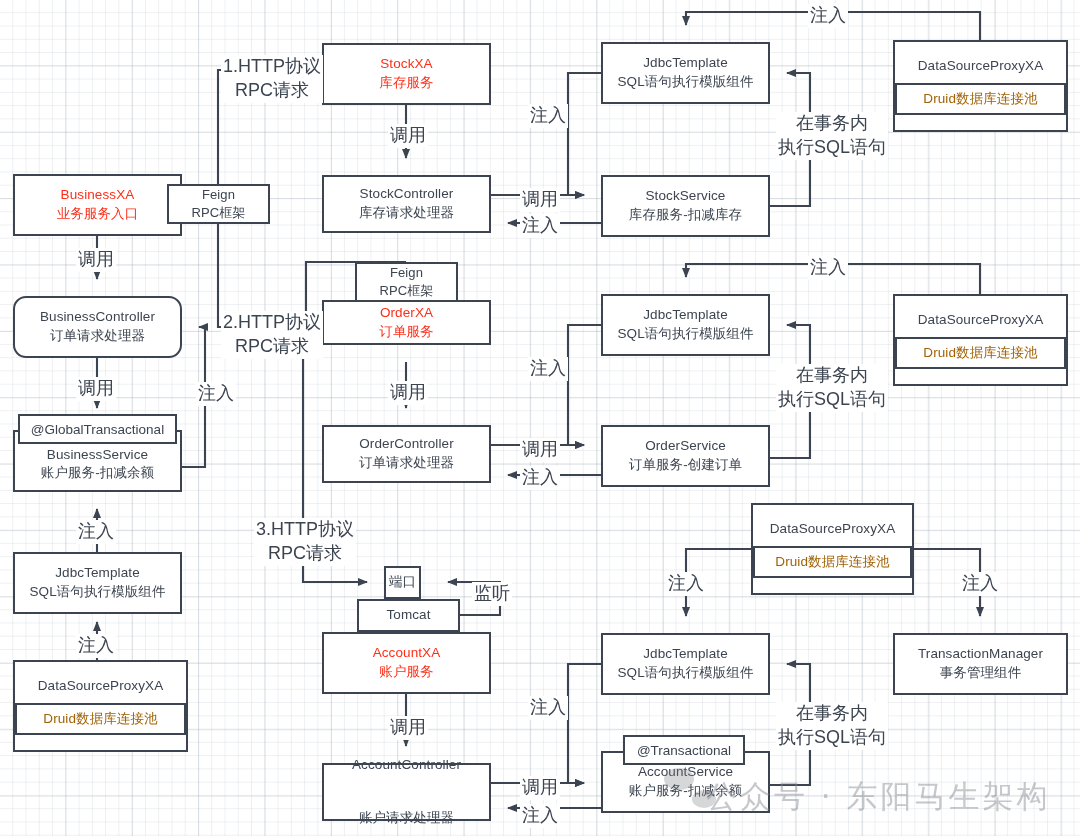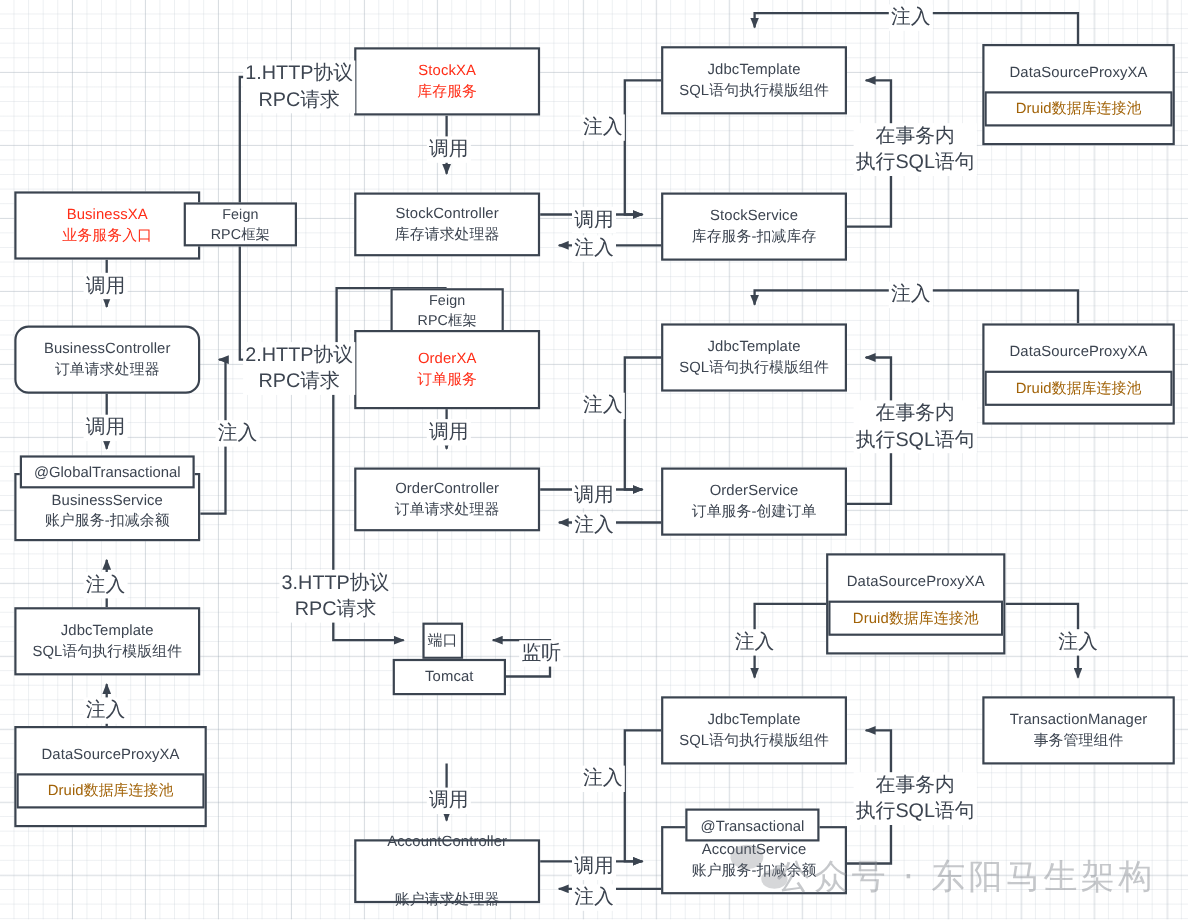--- a/index.html
+++ b/index.html
@@ -193,21 +193,21 @@
   <div class="node" style="left:13px;top:296px;width:169px;height:62px;border-radius:13px;">
     <span class="ln">BusinessController</span>
     <span class="ln">订单请求处理器</span>
   </div>
 
   <div class="node" style="left:355px;top:262px;width:103px;height:40px;font-size:13px;">
     <span class="ln">Feign</span>
     <span class="ln">RPC框架</span>
   </div>
 
-  <div class="node accent" style="left:322px;top:300px;width:169px;height:72px;">
+  <div class="node accent" style="left:322px;top:300px;width:169px;height:45px;">
     <span class="ln">OrderXA</span>
     <span class="ln">订单服务</span>
   </div>
 
   <div class="node" style="left:601px;top:294px;width:169px;height:62px;">
     <span class="ln">JdbcTemplate</span>
     <span class="ln">SQL语句执行模版组件</span>
   </div>
 
   <div class="node" style="left:893px;top:294px;width:175px;height:92px;">
@@ -245,20 +245,24 @@
   </div>
 
   <div class="node" style="left:384px;top:566px;width:37px;height:33px;">
     <span class="ln">端口</span>
   </div>
 
   <div class="node" style="left:357px;top:599px;width:103px;height:33px;">
     <span class="ln">Tomcat</span>
   </div>
 
+  <div class="node accent" style="left:322px;top:632px;width:169px;height:62px;">
+    <span class="ln">AccountXA</span>
+    <span class="ln">账户服务</span>
+  </div>
 
   <div class="node" style="left:601px;top:633px;width:169px;height:62px;">
     <span class="ln">JdbcTemplate</span>
     <span class="ln">SQL语句执行模版组件</span>
   </div>
 
   <div class="node" style="left:893px;top:633px;width:175px;height:62px;">
     <span class="ln">TransactionManager</span>
     <span class="ln">事务管理组件</span>
   </div>

